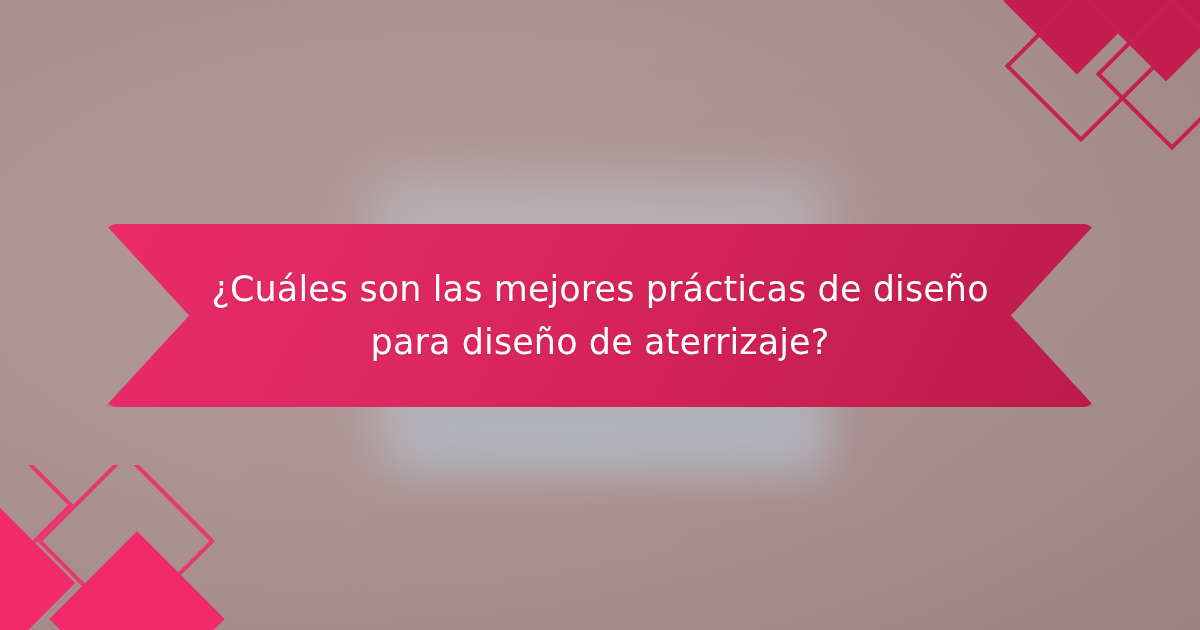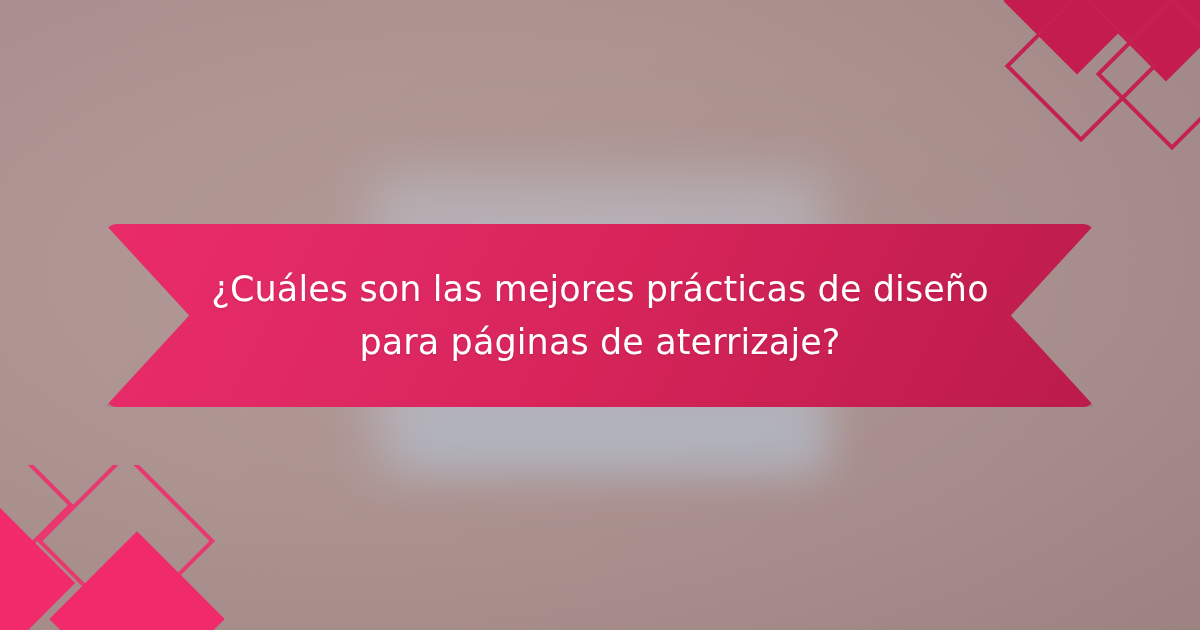--- a/index.html
+++ b/index.html
@@ -173,17 +173,17 @@
 
         <rect x="85" y="92" width="124" height="124" transform="rotate(45 147 154)" fill="#f02a6b"></rect>
       </g>
     </svg>
   </div>
 
   <div class="ribbon-wrap">
     <div class="ribbon-shape"></div>
     <div class="ribbon-text">
       <span class="line">¿Cuáles son las mejores prácticas de diseño</span>
-      <span class="line">para páginas de aterrizaje?</span>
+      <span class="line">para diseño de aterrizaje?</span>
     </div>
   </div>
 
 </div>
 
 </body></html>

